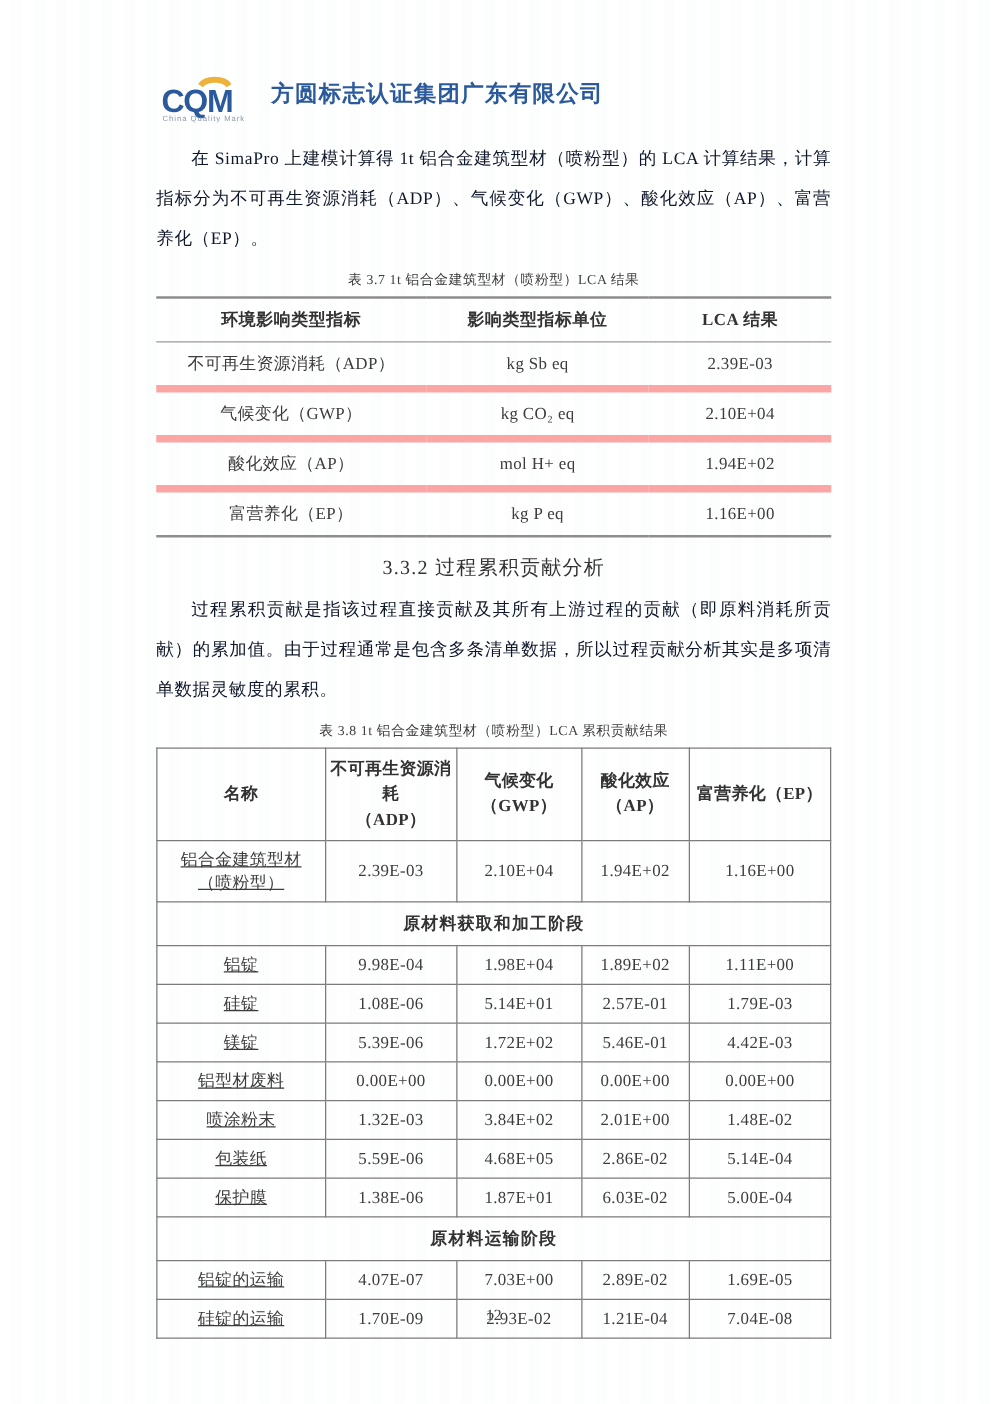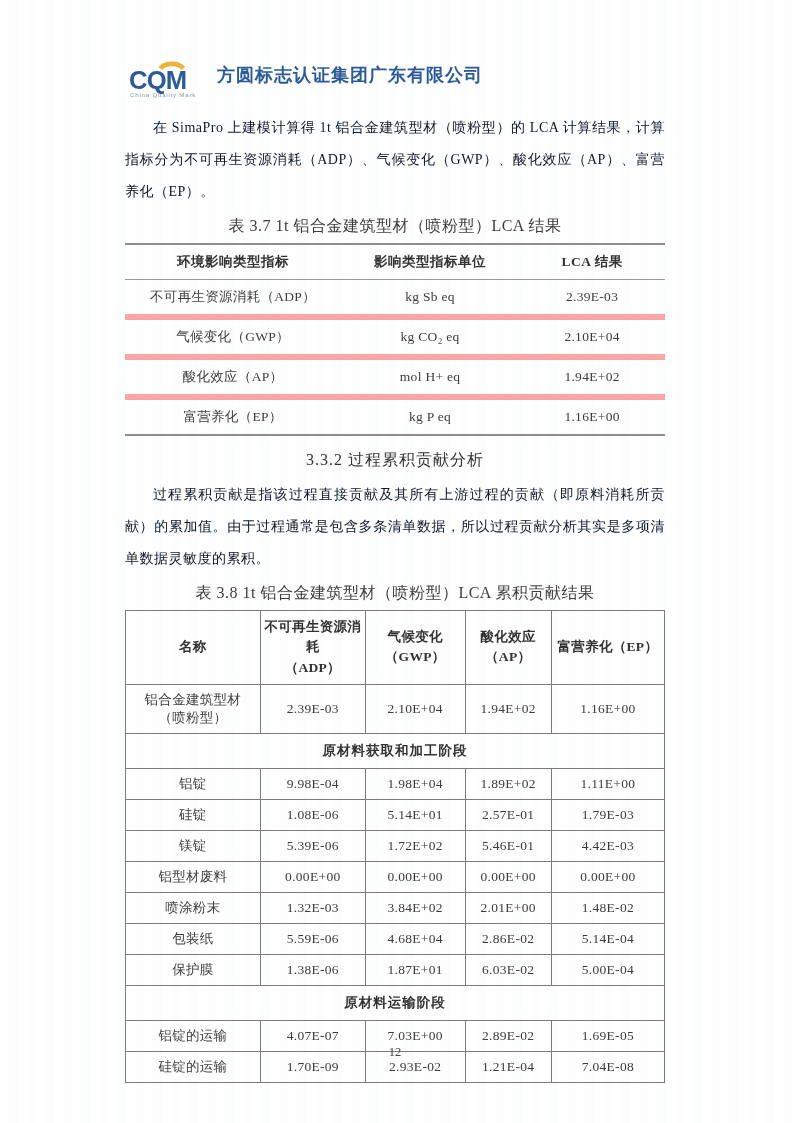--- a/index.html
+++ b/index.html
@@ -27,21 +27,21 @@
   
   .para{
     font-size:14px;line-height:32px;text-align:justify;
     text-indent:2em;color:#0f172a;letter-spacing:0.5px;margin:0;
   }
   .sec-heading{
     font-size:16px;font-weight:400;color:#333;
     margin:14px 0 8px 0;letter-spacing:1px;text-align:center;
   }
   .tbl-caption{
-    text-align:center;font-size:16px;color:#3c3c3c;
+    text-align:center;font-size:11px;color:#3c3c3c;
     margin:8px 0 6px 0;letter-spacing:0.5px;
   }
 
   
   table{border-collapse:collapse;width:100%;table-layout:fixed;}
   .t37{border-top:2px solid #8d8d8d;border-bottom:2px solid #8d8d8d;margin-bottom:4px;}
   .t37 th{
     font-size:13.5px;font-weight:bold;color:#333;padding:8px 4px;
     border-bottom:1.5px solid #9a9a9a;text-align:center;letter-spacing:0.5px;
   }
@@ -60,21 +60,21 @@
     border:1px solid #7b7b7b;font-size:13.5px;color:#3c3c3c;
     text-align:center;vertical-align:middle;padding:6px 3px;letter-spacing:0.3px;
   }
   .t38 th{font-weight:bold;color:#333;white-space:pre-line;line-height:1.5;}
   .t38 td.section-cell{font-weight:bold;color:#333;padding:8px 3px;letter-spacing:1px;}
   .t38 col:nth-child(1){width:25%;}
   .t38 col:nth-child(2){width:19.5%;}
   .t38 col:nth-child(3){width:18.5%;}
   .t38 col:nth-child(4){width:16%;}
   .t38 col:nth-child(5){width:21%;}
-  .t38 td.name-cell{padding:6px 8px;}
+  .t38 td.name-cell{padding:6px 8px;text-decoration:underline;}
 
   
   .page-number{
     position:absolute;left:0;top:985px;width:540px;text-align:center;
     font-size:12.5px;color:#404040;
   }
 </style>
 </head>
 <body>
 
@@ -197,21 +197,21 @@
         <tr>
           <td class="name-cell">喷涂粉末</td>
           <td>1.32E-03</td>
           <td>3.84E+02</td>
           <td>2.01E+00</td>
           <td>1.48E-02</td>
         </tr>
         <tr>
           <td class="name-cell">包装纸</td>
           <td>5.59E-06</td>
-          <td>4.68E+04</td>
+          <td>4.68E+05</td>
           <td>2.86E-02</td>
           <td>5.14E-04</td>
         </tr>
         <tr>
           <td class="name-cell">保护膜</td>
           <td>1.38E-06</td>
           <td>1.87E+01</td>
           <td>6.03E-02</td>
           <td>5.00E-04</td>
         </tr>

